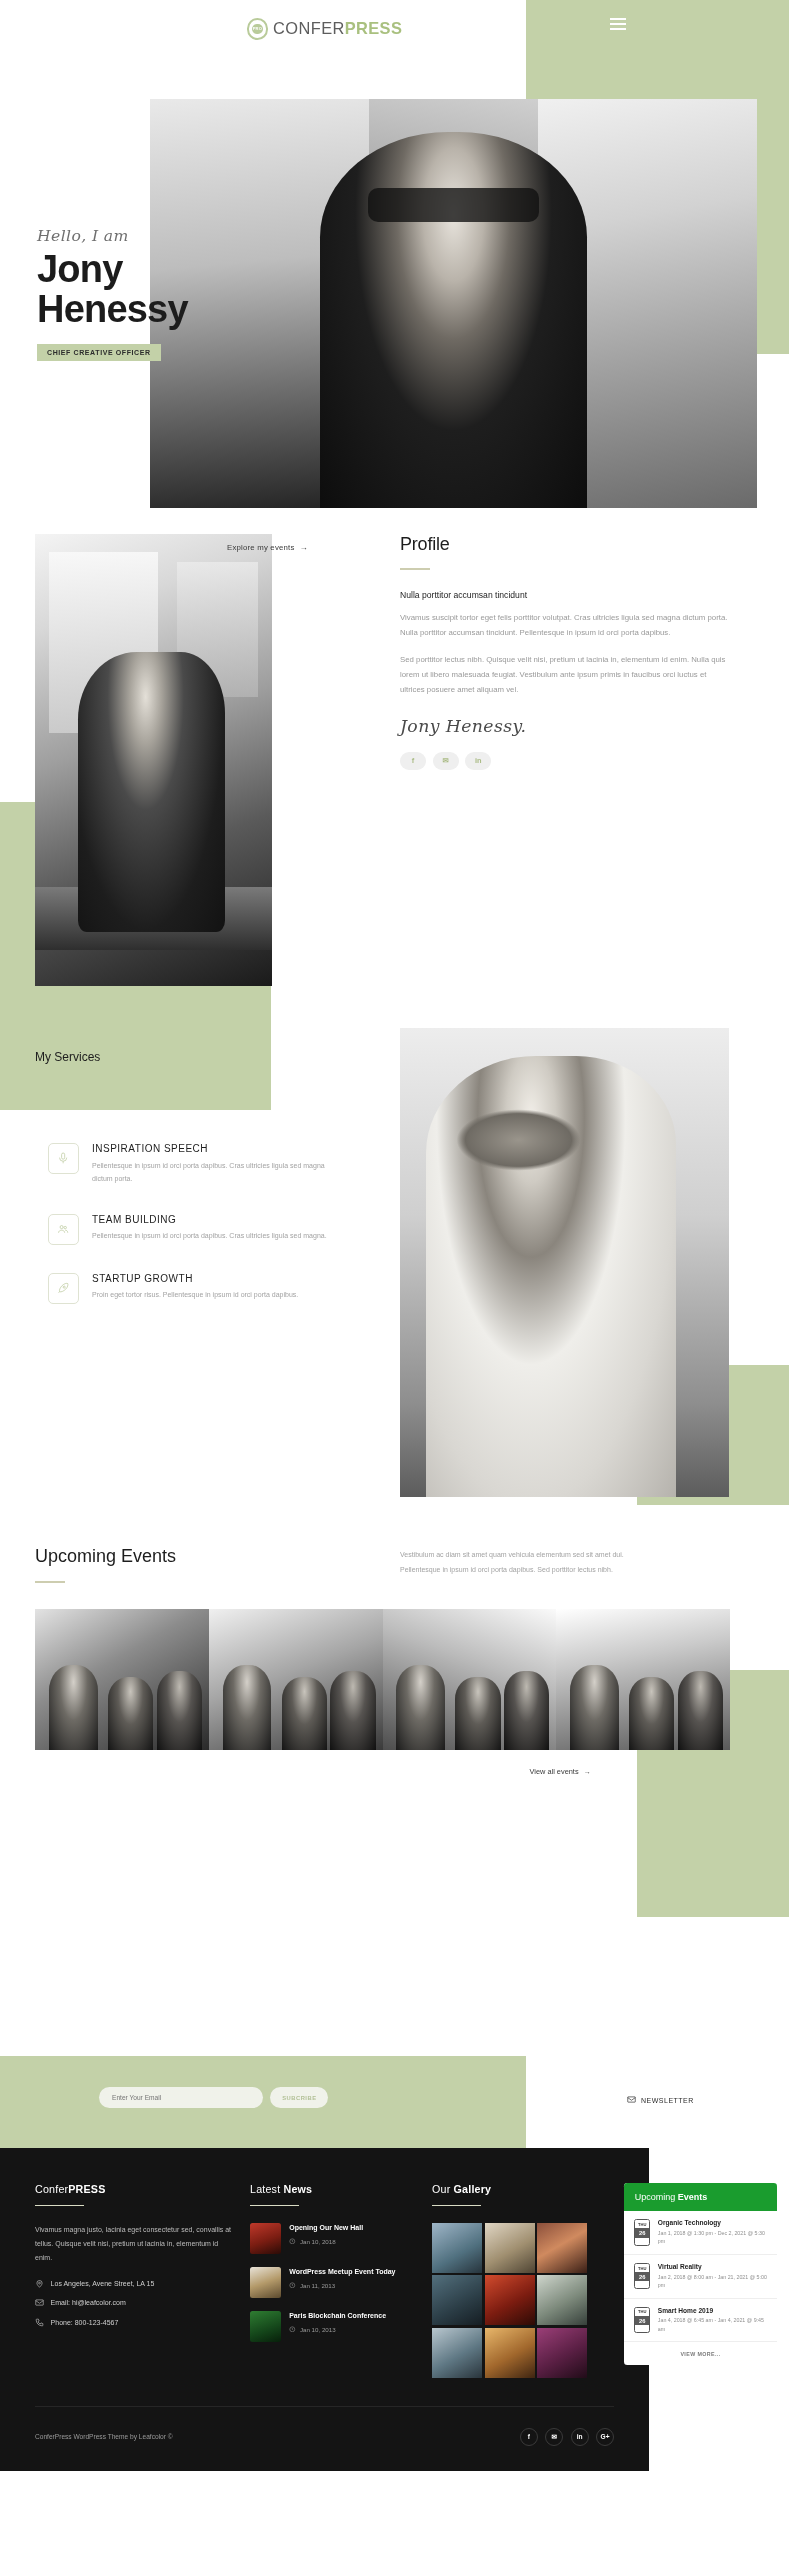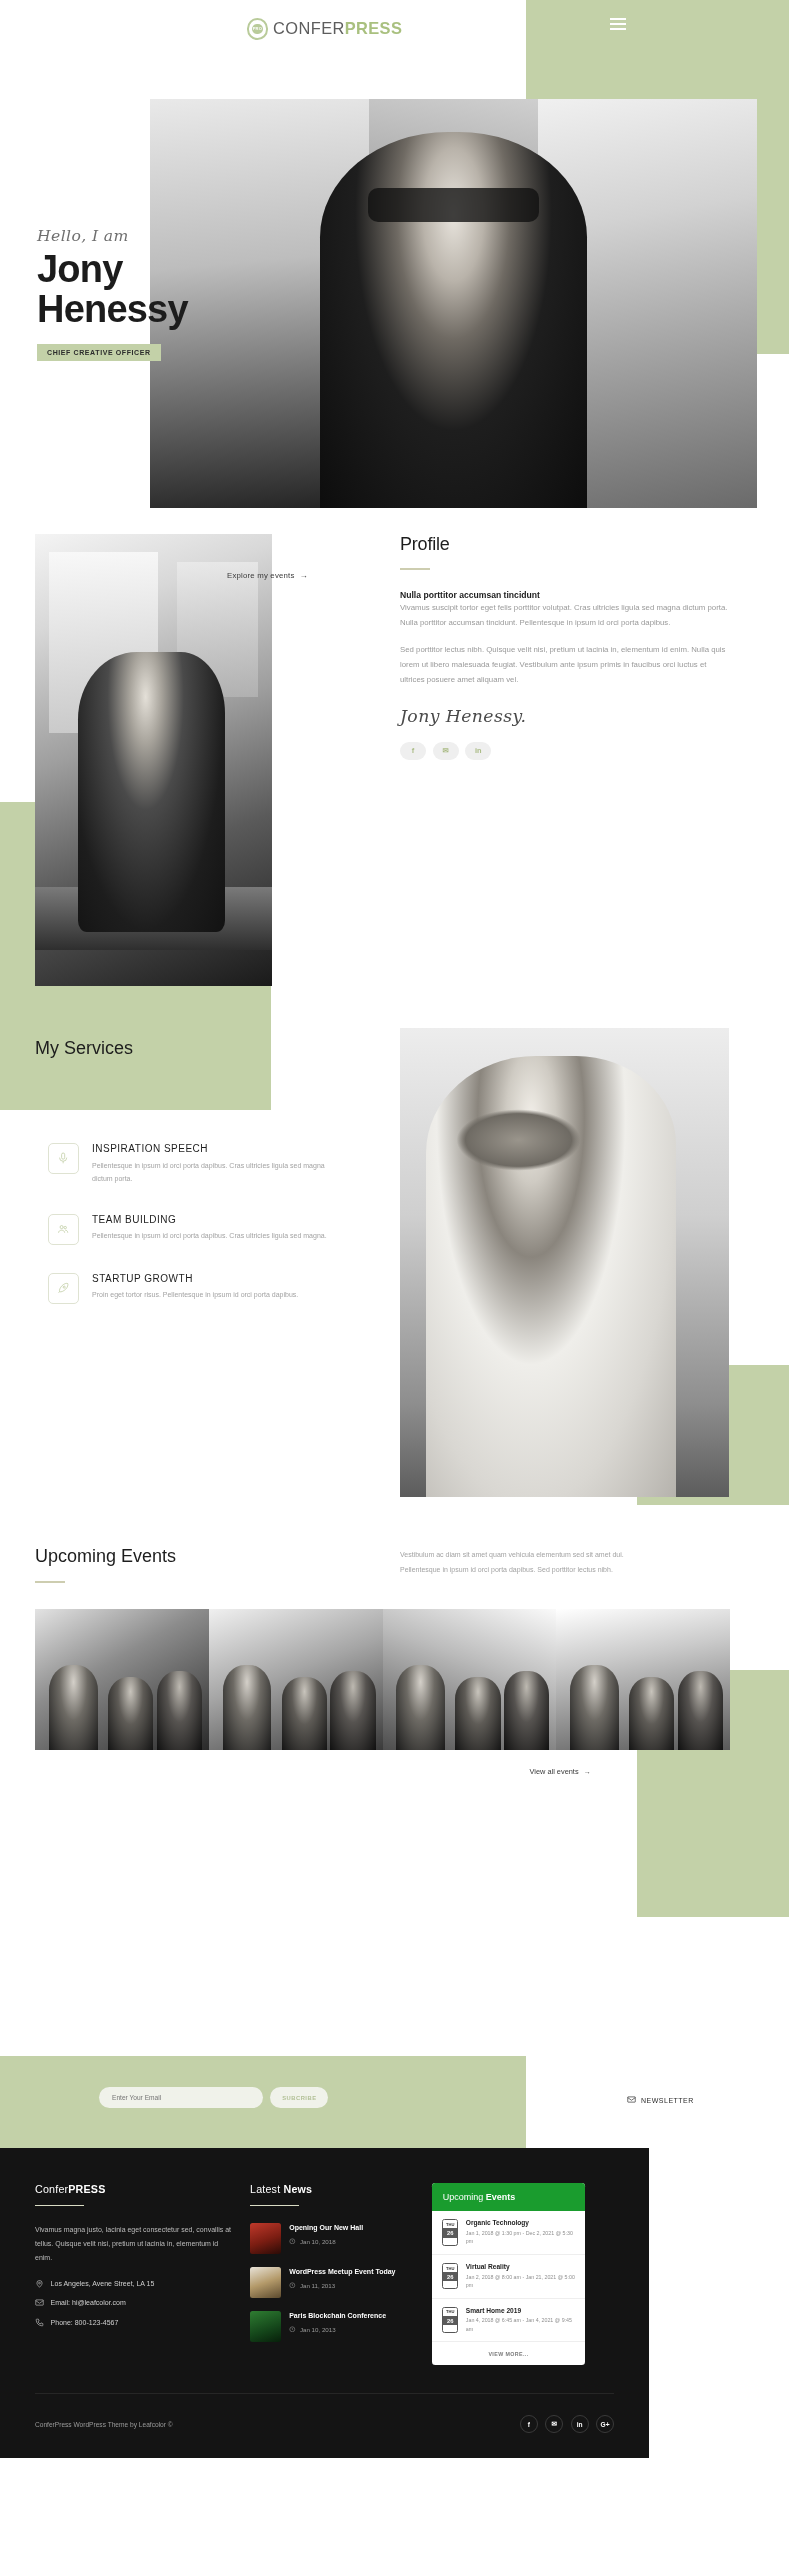--- a/index.html
+++ b/index.html
@@ -86,21 +86,21 @@
     letter-spacing: -0.8px;
   }
   .hero-badge {
     display: inline-block; margin-top: 15px; background: #c3d1a8;
     color: #2c2c2c; font-size: 7px; font-weight: 700; letter-spacing: 0.6px;
     padding: 5px 10px;
   }
   .hero-cta {
     position: absolute; left: 227px; top: 485px; z-index: 9;
     font-size: 7.8px; color: #3a3a3a; letter-spacing: 0.2px;
-    display: flex; align-items: center; gap: 5px; margin-top: 28px;
+    display: flex; align-items: center; gap: 5px;
   }
   .hero-cta .arrow { font-size: 8.2px; }
 
   
   .profile { position: relative; height: 502px; }
   .profile-imgwrap { position: absolute; left: 35px; top: 16.4px; width: 237px; height: 452px; z-index: 4; }
   .profile-img {
     width: 100%; height: 100%;
     background: linear-gradient(160deg,#f4f4f4 0%,#d8d8d8 18%,#9e9e9e 44%,#5a5a5a 68%,#1a1a1a 100%);
     position: relative; overflow: hidden;
@@ -122,40 +122,40 @@
     position:absolute; left:0; bottom:8%; width:100%; height:14%;
     background: linear-gradient(180deg,#7a7a7a,#2e2e2e);
   }
   .green-profile {
     position: absolute; left: 0; top: 284px; width: 271px; height: 226px;
     background: #c3d1a8; z-index: 1;
   }
   .profile-body { position: absolute; left: 400px; top: 16.4px; width: 329px; z-index: 6; }
   .sec-title { font-size: 18px; font-weight: 400; color: #1d1d1d; letter-spacing: -0.2px; }
   .sec-rule { width: 30px; height: 1.6px; background: #cdcdb0; margin: 13px 0 20px; }
-  .p-sub { font-size: 8.6px; font-weight: 700; color: #1d1d1d; }
+  .p-sub { font-size: 8.6px; font-weight: 400; color: #1d1d1d; margin-bottom: 10px; }
   .p-text { font-size: 7.8px; line-height: 1.95; color: #9a9a9a; margin-bottom: 11.5px; }
   .signature {
     font-family: "DejaVu Serif", serif; font-style: italic; font-size: 17.3px;
     color: #4a4a4a; margin: 18px 0 16.4px; letter-spacing: 0.4px;
   }
   .socials { display: flex; gap: 6.6px; }
   .soc {
     width: 26px; height: 18px; border-radius: 11.5px; background: #efefef;
     display: flex; align-items: center; justify-content: center;
     color: #aabb85; font-size: 7.4px; font-weight: 700;
   }
 
   
   .services { position: relative; height: 510px; }
   .green-services {
     position: absolute; left: 0; top: 0; width: 271px; height: 90px;
     background: #c3d1a8; z-index: 1;
   }
-  .services-title { position: absolute; left: 35px; top: 18px; z-index: 3; font-size: 18px; color: #1d1d1d; }
+  .services-title { position: absolute; left: 35px; top: 30px; z-index: 3; font-size: 12px; color: #1d1d1d; }
   .svc-list { position: absolute; left: 48px; top: 123px; width: 280px; z-index: 3; }
   .svc {
     display: flex; gap: 13px; margin-bottom: 28px; align-items: flex-start;
   }
   .svc-icon {
     width: 31px; height: 31px; min-width: 31px; border: 0.8px solid #dfe3d2; border-radius: 5px;
     display: flex; align-items: center; justify-content: center; color: #b5c494;
   }
   .svc-h { font-size: 10px; font-weight: 400; letter-spacing: 0.5px; color: #1d1d1d; margin-bottom: 5.8px; }
   .svc-p { font-size: 7px; line-height: 1.85; color: #a3a3a3; }
@@ -541,20 +541,37 @@
               <svg width="6.6" height="6.6" viewBox="0 0 24 24" fill="none" stroke="#9a9a9a" stroke-width="2">
                   <circle cx="12" cy="12" r="9"></circle>
                   <path d="M12 7v5l3 2"></path>
                 </svg>
               <span>Jan 10, 2013</span>
             </div>
           </div>
         </div>
       </div>
 
+      <div>
+        <div class="f-h">
+          <span class="lt">Our </span><span class="bd">Gallery</span>
+        </div>
+        <div class="f-rule"></div>
+        <div class="gallery-grid">
+          <div class="g-cell g1"></div>
+          <div class="g-cell g2"></div>
+          <div class="g-cell g3"></div>
+          <div class="g-cell g4"></div>
+          <div class="g-cell g5"></div>
+          <div class="g-cell g6"></div>
+          <div class="g-cell g7"></div>
+          <div class="g-cell g8"></div>
+          <div class="g-cell g9"></div>
+        </div>
+      </div>
 
       <div>
         <div class="upc-card">
           <div class="upc-head">
             <span class="lt">Upcoming </span><span class="bd">Events</span>
           </div>
 
           <div class="upc-item">
             <div class="upc-cal">
               <div class="d">THU</div>

